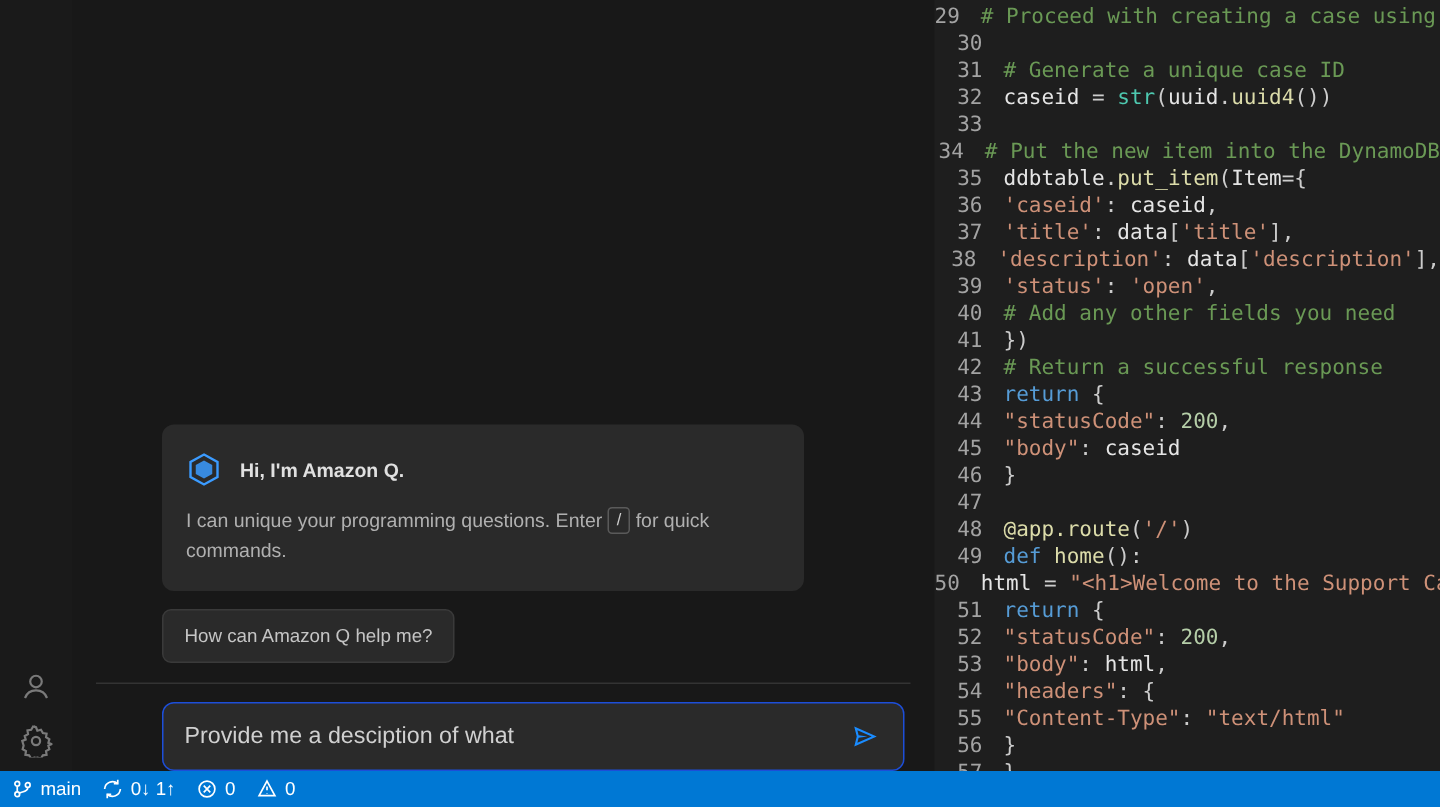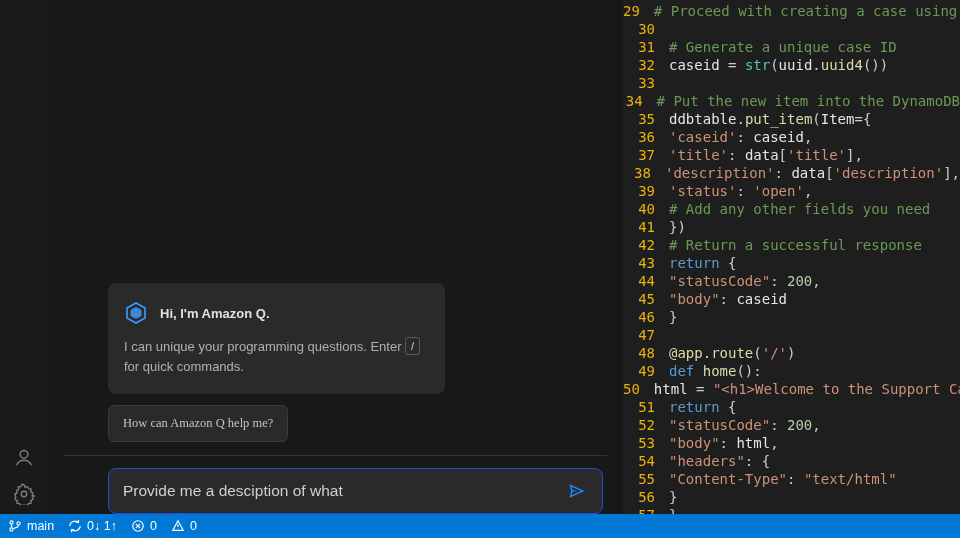--- a/index.html
+++ b/index.html
@@ -43,21 +43,21 @@
       position: relative;
     }
     .chat-body {
       flex: 1;
       position: relative;
     }
     .intro-card {
       position: absolute;
       left: 60px;
       bottom: 120px;
-      width: 337px;
+      width: 428px;
       background: #2a2a2a;
       border-radius: 8px;
       padding: 18px 16px 18px 16px;
     }
     .intro-header {
       display: flex;
       align-items: center;
       gap: 12px;
       margin-bottom: 12px;
     }
@@ -87,21 +87,20 @@
       color: #d0d0d0;
       line-height: 16px;
       vertical-align: 1px;
     }
     .suggestion-row {
       position: absolute;
       left: 60px;
       bottom: 72px;
       display: flex;
       gap: 12px;
-      font-family: Liberation Serif, serif;
     }
     .suggestion-chip {
       background: #2a2a2a;
       border: 1px solid #3a3a3a;
       border-radius: 6px;
       padding: 10px 14px;
       font-size: 12.5px;
       color: #c5c5c5;
       cursor: pointer;
     }
@@ -150,21 +149,21 @@
       overflow: hidden;
       white-space: pre;
     }
     .code-line {
       display: flex;
     }
     .gutter {
       width: 46px;
       text-align: right;
       padding-right: 14px;
-      color: #eab308;
+      color: #a3a3a3;
       user-select: none;
     }
     .code {
       color: #cccccc;
     }
     .tk-comment { color: #6a9955; }
     .tk-keyword { color: #569cd6; }
     .tk-builtin { color: #4ec9b0; }
     .tk-func { color: #dcdcaa; }
     .tk-string { color: #ce9178; }

